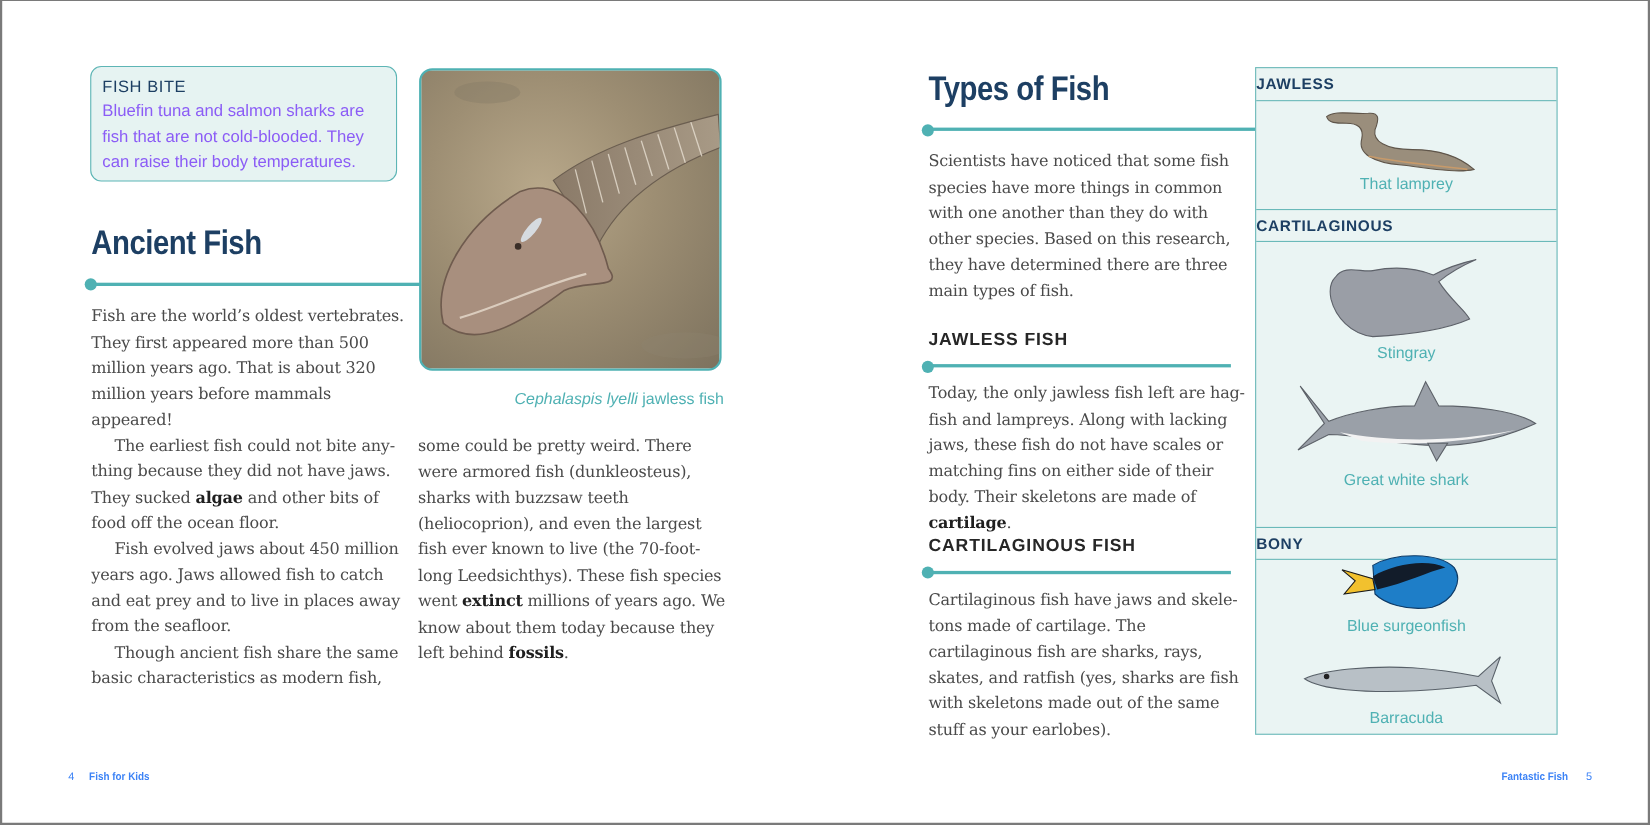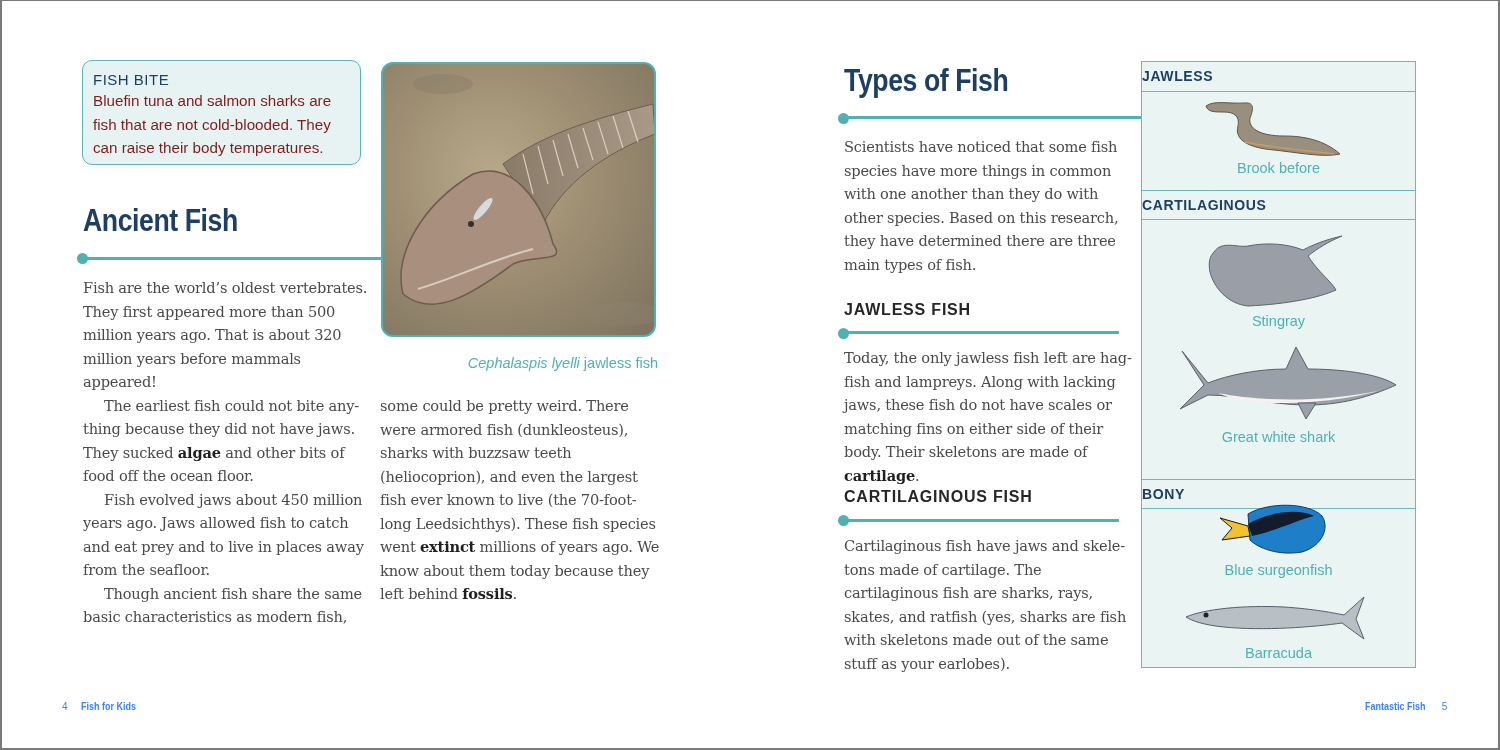--- a/index.html
+++ b/index.html
@@ -8,21 +8,21 @@
   .frame { position: absolute; left: 0; top: 0; width: 1500px; height: 750px; border: 2px solid #7a7a7a; border-top-width: 1px; }
 
   
   .callout {
     position: absolute; left: 82px; top: 60px; width: 279px; height: 105px;
     background: #e6f3f2; border: 1.5px solid #5db5b5; border-radius: 10px;
     padding: 9px 10px;
     font-family: "Liberation Sans", sans-serif;
   }
   .callout-title { font-size: 15px; font-weight: 500; color: #1d3f63; letter-spacing: 0.5px; line-height: 19px; }
-  .callout-body { font-size: 15.2px; color: #7f1d1d; line-height: 23.5px; }
+  .callout-body { font-size: 15.2px; color: #8b5cf6; line-height: 23.5px; }
 
   .section-title {
     position: absolute; font-family: "Liberation Sans", sans-serif; font-weight: bold;
     color: #1d3f63; font-size: 31px; letter-spacing: -0.5px; transform: scaleX(0.86); transform-origin: left;
   }
   .rule { position: absolute; height: 3px; background: #4fb1b3; }
   .dot { position: absolute; width: 11px; height: 11px; border-radius: 50%; background: #4fb1b3; }
 
   .body-text {
     position: absolute; font-family: "DejaVu Serif", serif; font-size: 14.6px; line-height: 23.5px;
@@ -146,21 +146,21 @@
 <div class="body-text" style="left:844px; top:534px; width:295px;">
   <p>Cartilaginous fish have jaws and skele-tons made of cartilage. The cartilaginous fish are sharks, rays, skates, and ratfish (yes, sharks are fish with skeletons made out of the same stuff as your earlobes).</p>
 </div>
 
 <div class="panel">
   <div class="panel-head first" style="top:0;">JAWLESS</div>
   <svg class="fish-art" style="left:62px; top:36px;" width="140" height="62" viewBox="0 0 140 62">
     <path d="M2 8 C10 2 25 6 40 5 C50 4 50 10 46 20 C44 30 55 38 80 38 C100 38 120 42 136 56 C120 60 90 54 70 52 C45 50 30 42 34 28 C36 18 30 14 20 14 C10 14 4 14 2 8 Z" fill="#9a8e7c" stroke="#5f554a" stroke-width="1"></path>
     <path d="M40 44 C70 50 100 52 130 56" stroke="#c79a6a" stroke-width="1.5" fill="none"></path>
   </svg>
-  <div class="fish-label" style="top:98px;">Brook before</div>
+  <div class="fish-label" style="top:98px;">That lamprey</div>
 
   <div class="panel-head" style="top:128px;">CARTILAGINOUS</div>
   <svg class="fish-art" style="left:66px; top:170px;" width="135" height="76" viewBox="0 0 135 76">
     <path d="M6 20 C14 8 30 16 40 14 C60 10 80 12 95 18 C110 10 125 6 134 4 C120 10 110 16 100 24 C110 40 124 50 128 58 C110 66 80 72 40 74 C20 72 6 56 2 40 C0 30 2 24 6 20 Z" fill="#9a9ea6" stroke="#5e626a" stroke-width="1"></path>
   </svg>
   <div class="fish-label" style="top:251px;">Stingray</div>
   <svg class="fish-art" style="left:36px; top:283px;" width="220" height="78" viewBox="0 0 220 78">
     <path d="M4 6 L26 40 L2 64 L30 50 C60 50 90 60 130 60 C170 60 200 48 218 40 C200 28 160 24 130 24 L118 2 L108 24 C80 24 50 30 30 38 Z" fill="#9aa0a8" stroke="#5c6168" stroke-width="1"></path>
     <path d="M40 48 C80 56 140 58 200 46 C170 54 120 62 60 56 Z" fill="#f2f2f2"></path>
     <path d="M120 58 L128 74 L138 58 Z" fill="#9aa0a8" stroke="#5c6168" stroke-width="1"></path>

